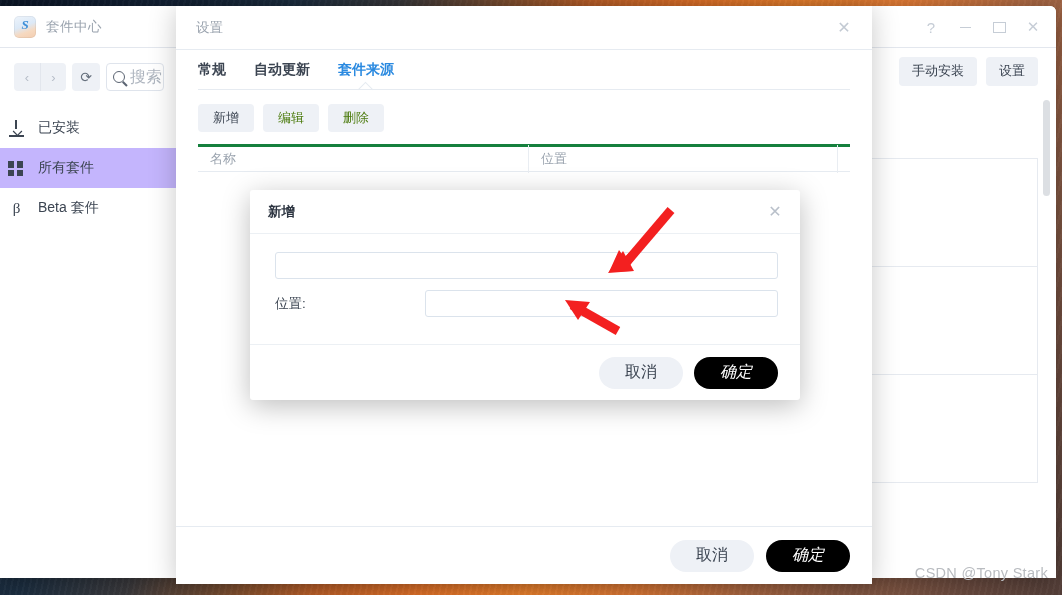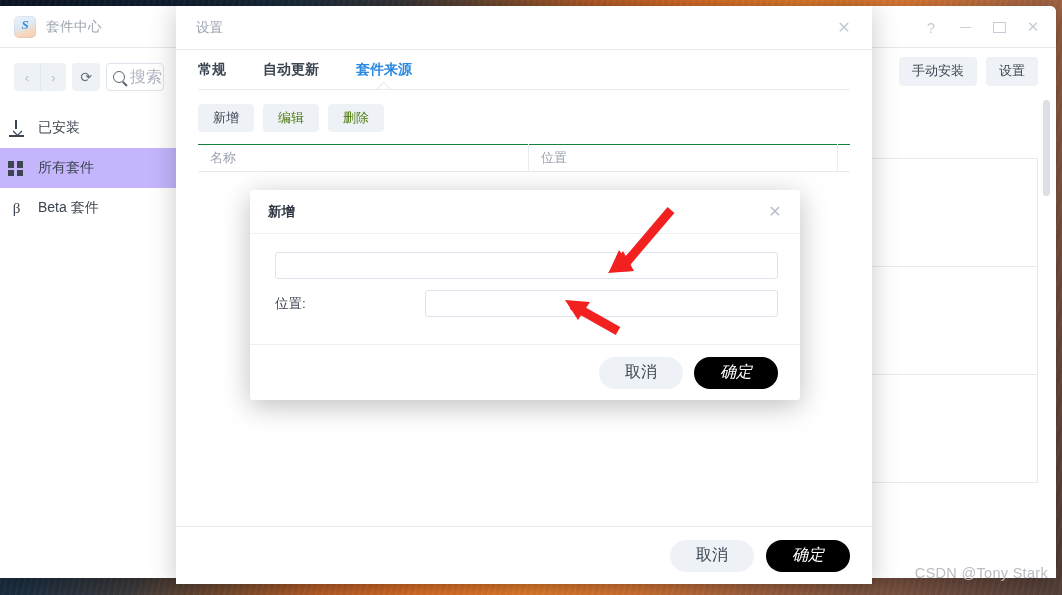--- a/index.html
+++ b/index.html
@@ -215,21 +215,21 @@
     padding: 0 14px 0 20px;
     border-bottom: 1px solid #e6ebf1;
   }
   .sd-title .t { font-size: 13.5px; color: #9aa3ae; flex: 1; }
   .sd-close {
     width: 28px; height: 28px;
     display: flex; align-items: center; justify-content: center;
     color: #c3cad3; font-size: 16px;
   }
   .sd-tabs {
-    display: flex; gap: 37px; padding: 0 22px;
+    display: flex; gap: 28px; padding: 0 22px;
     height: 40px; align-items: center;
     position: relative;
   }
   .sd-tab {
     font-size: 14px; font-weight: bold; color: #3c4552;
     position: relative; height: 40px; display: flex; align-items: center;
   }
   .sd-tab.active { color: #2b8ae0; }
   .sd-tabs-rule {
     position: absolute; left: 22px; right: 22px; bottom: 0;
@@ -247,21 +247,21 @@
   }
   .tb-btn {
     height: 28px; padding: 0 15px; border-radius: 4px;
     background: #eef1f6; font-size: 13px; color: #3c4552;
     display: flex; align-items: center;
   }
   .tb-btn.disabled { color: #4d7c0f; }
   .sd-table { margin: 0 22px; }
   .sd-thead {
     display: flex; height: 28px;
-    border-top: 1px solid #15803d; border-bottom: 1px solid #e6ebf1;
+    border-top: 3px solid #15803d; border-bottom: 1px solid #e6ebf1;
     align-items: center;
   }
   .sd-th {
     font-size: 13px; color: #9aa3ae; padding-left: 12px;
     display: flex; align-items: center; height: 28px;
   }
   .sd-th.c1 { width: 334px; border-right: 1px solid #e9edf2; }
   .sd-th.c2 { width: 312px; border-right: 1px solid #e9edf2; }
   .sd-th.c3 { flex: 1; }
   .sd-spacer { flex: 1; }

